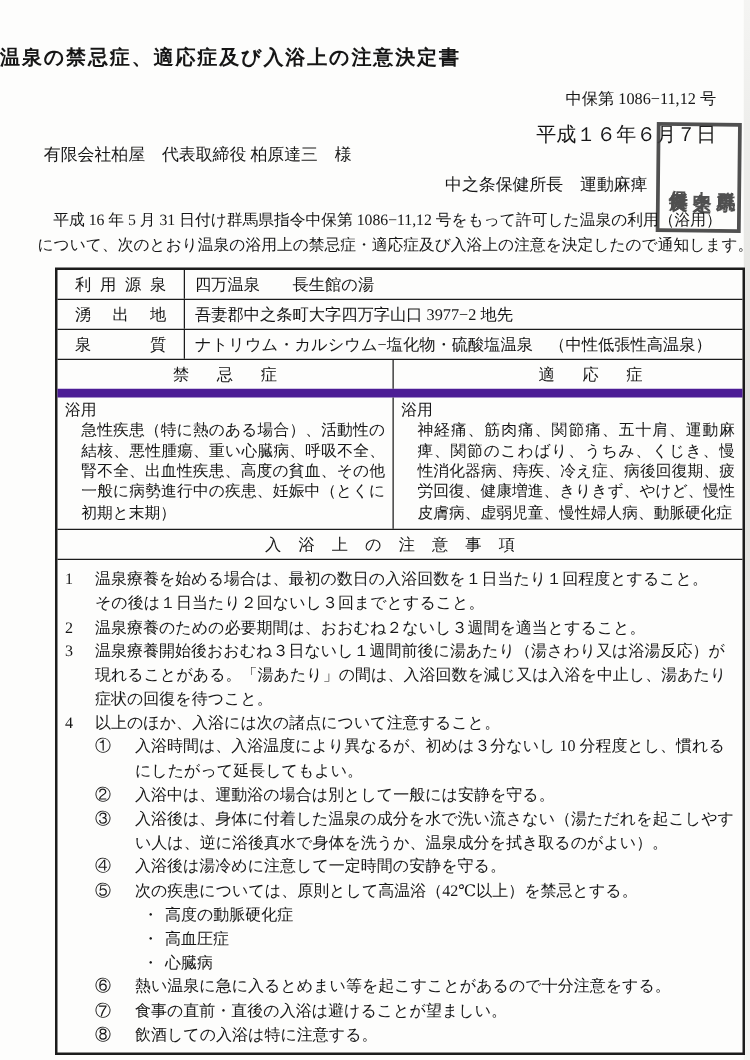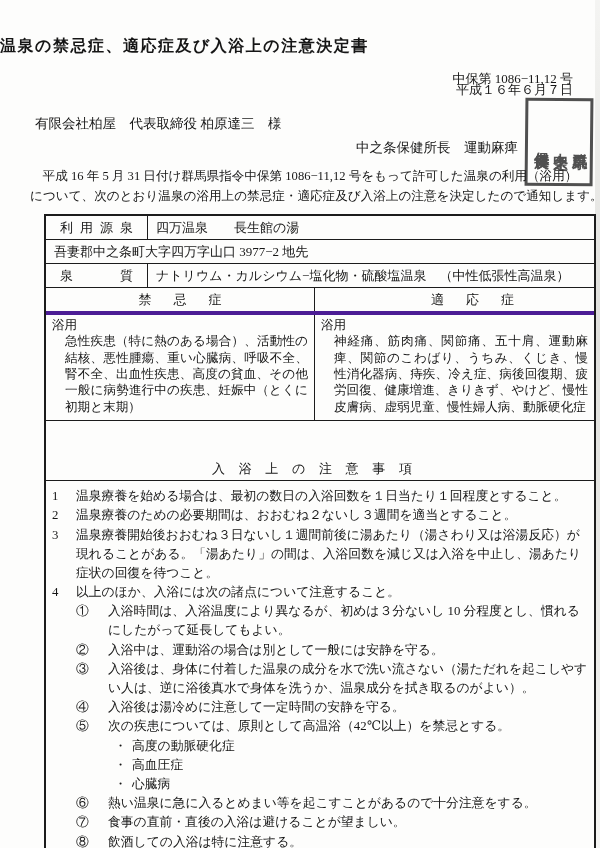--- a/index.html
+++ b/index.html
@@ -12,21 +12,21 @@
   .scan-edge {
     position:absolute; top:0; right:0; width:5px; height:100%;
     background:linear-gradient(180deg,#f2f2f0 0%,#d8d8d4 40%,#e3e3e0 70%,#f4f4f2 100%);
     opacity:.8;
   }
   .title {
     position:absolute; top:36px; left:0; width:100%; text-align:left;
     font-size:16px; font-weight:bold; letter-spacing:1.5px; white-space:nowrap;
   }
   .doc-number { position:absolute; top:70px; right:27px; font-size:13px; white-space:nowrap; }
-  .doc-date   { position:absolute; top:81px; right:27px; font-size:13px; white-space:nowrap; }
+  .doc-date   { position:absolute; top:98px; right:27px; font-size:16px; white-space:nowrap; }
   .recipient  { position:absolute; top:115px; left:35px; font-size:13.5px; white-space:nowrap; }
   .sender     { position:absolute; top:139px; right:82px; font-size:13.5px; white-space:nowrap; }
   .stamp {
     position:absolute; top:98px; right:7px; width:60px; height:78px;
     border:3px solid #3e3e3e; color:#3e3e3e; opacity:.9;
     transform:rotate(.6deg); padding:2px 1px; overflow:hidden;
   }
   .stamp-text {
     writing-mode:vertical-rl; height:100%; width:100%;
     font-weight:bold; font-size:15px; line-height:19px; letter-spacing:1px;
@@ -43,34 +43,34 @@
     position:absolute; top:214px; left:44px; width:548px;
     border:2px solid #1c1c1c; font-size:13px; background:#fdfdfc;
   }
   .info-row { display:grid; grid-template-columns:102px 1fr; border-bottom:1px solid #1c1c1c; }
   .info-label {
     border-right:1.5px solid #1c1c1c; padding:3px 14px 2px 14px;
     text-align:justify; text-align-last:justify;
   }
   .info-value { padding:3px 8px 2px 8px; white-space:nowrap; }
 
-  .ind-header { display:grid; grid-template-columns:269px 1fr; border-bottom:4px solid #4c1d95;gap:36px; }
+  .ind-header { display:grid; grid-template-columns:269px 1fr; border-bottom:7px solid #4c1d95;gap:36px; }
   .ind-header .hcell {
     text-align:center; letter-spacing:1.7em; text-indent:1.7em; padding:3px 0 2px 0;
   }
   .ind-header .hcell.left { border-right:1.5px solid #1c1c1c; }
 
   .ind-body { display:grid; grid-template-columns:269px 1fr; border-bottom:1px solid #1c1c1c; }
   .ind-cell { padding:2px 6px 5px 6px; font-size:12.6px; line-height:1.3; }
   .ind-cell.left { border-right:1.5px solid #1c1c1c; }
   .ind-text { margin-left:13px; text-align:justify; }
 
   .notes-header {
     border-bottom:1px solid #1c1c1c; text-align:center;
-    letter-spacing:1.05em; text-indent:1.05em; padding:3px 16px 2px 0; font-size:13px;margin-top:36px;
+    letter-spacing:1.05em; text-indent:1.05em; padding:3px 16px 2px 0; font-size:13px;
   }
   .notes-body { padding:6px 6px 4px 6px; font-size:12.8px; line-height:1.5; }
   .note { display:grid; grid-template-columns:24px 1fr; }
   .note-line { display:block; }
   .subnote { display:grid; grid-template-columns:32px 1fr; margin-left:24px; }
   .bullets { margin-left:6px; }
   .bullet { position:relative; padding-left:18px; }
   .bullet::before { content:"・"; position:absolute; left:0; }
 </style>
 </head>
@@ -98,20 +98,21 @@
     <div>について、次のとおり温泉の浴用上の禁忌症・適応症及び入浴上の注意を決定したので通知します。</div>
   </div>
 
   <div class="doc-table">
 
     <div class="info-row">
       <div class="info-label">利用源泉</div>
       <div class="info-value">四万温泉　　長生館の湯</div>
     </div>
     <div class="info-row">
+      <div class="info-label">湧出地</div>
       <div class="info-value">吾妻郡中之条町大字四万字山口 3977−2 地先</div>
     </div>
     <div class="info-row">
       <div class="info-label">泉質</div>
       <div class="info-value">ナトリウム・カルシウム−塩化物・硫酸塩温泉　（中性低張性高温泉）</div>
     </div>
 
     <div class="ind-header">
       <div class="hcell left">禁忌症</div>
       <div class="hcell">適応症</div>
@@ -129,20 +130,21 @@
     </div>
 
     <div class="notes-header">入浴上の注意事項</div>
 
     <div class="notes-body">
 
       <div class="note">
         <span class="note-num">1</span>
         <span>
           <span class="note-line">温泉療養を始める場合は、最初の数日の入浴回数を１日当たり１回程度とすること。</span>
+          <span class="note-line">その後は１日当たり２回ないし３回までとすること。</span>
         </span>
       </div>
 
       <div class="note">
         <span class="note-num">2</span>
         <span class="note-line">温泉療養のための必要期間は、おおむね２ないし３週間を適当とすること。</span>
       </div>
 
       <div class="note">
         <span class="note-num">3</span>

